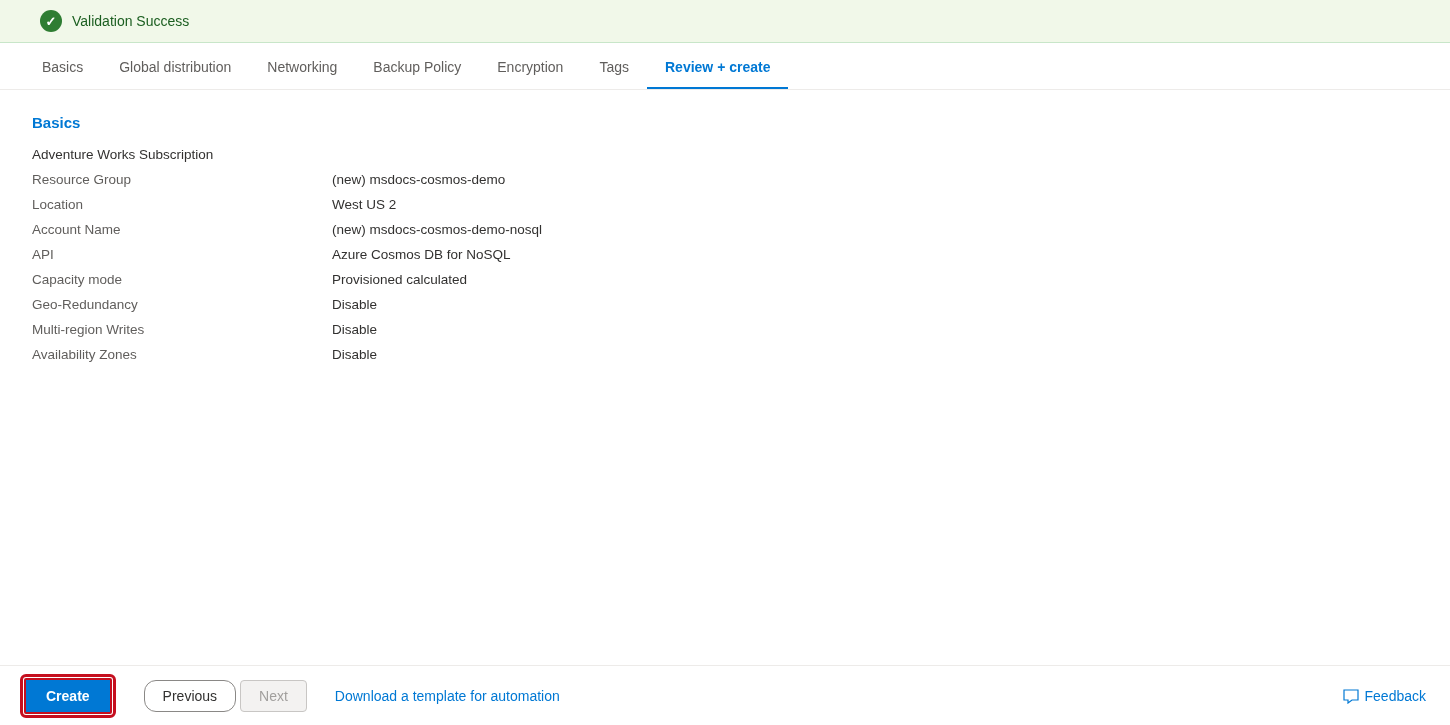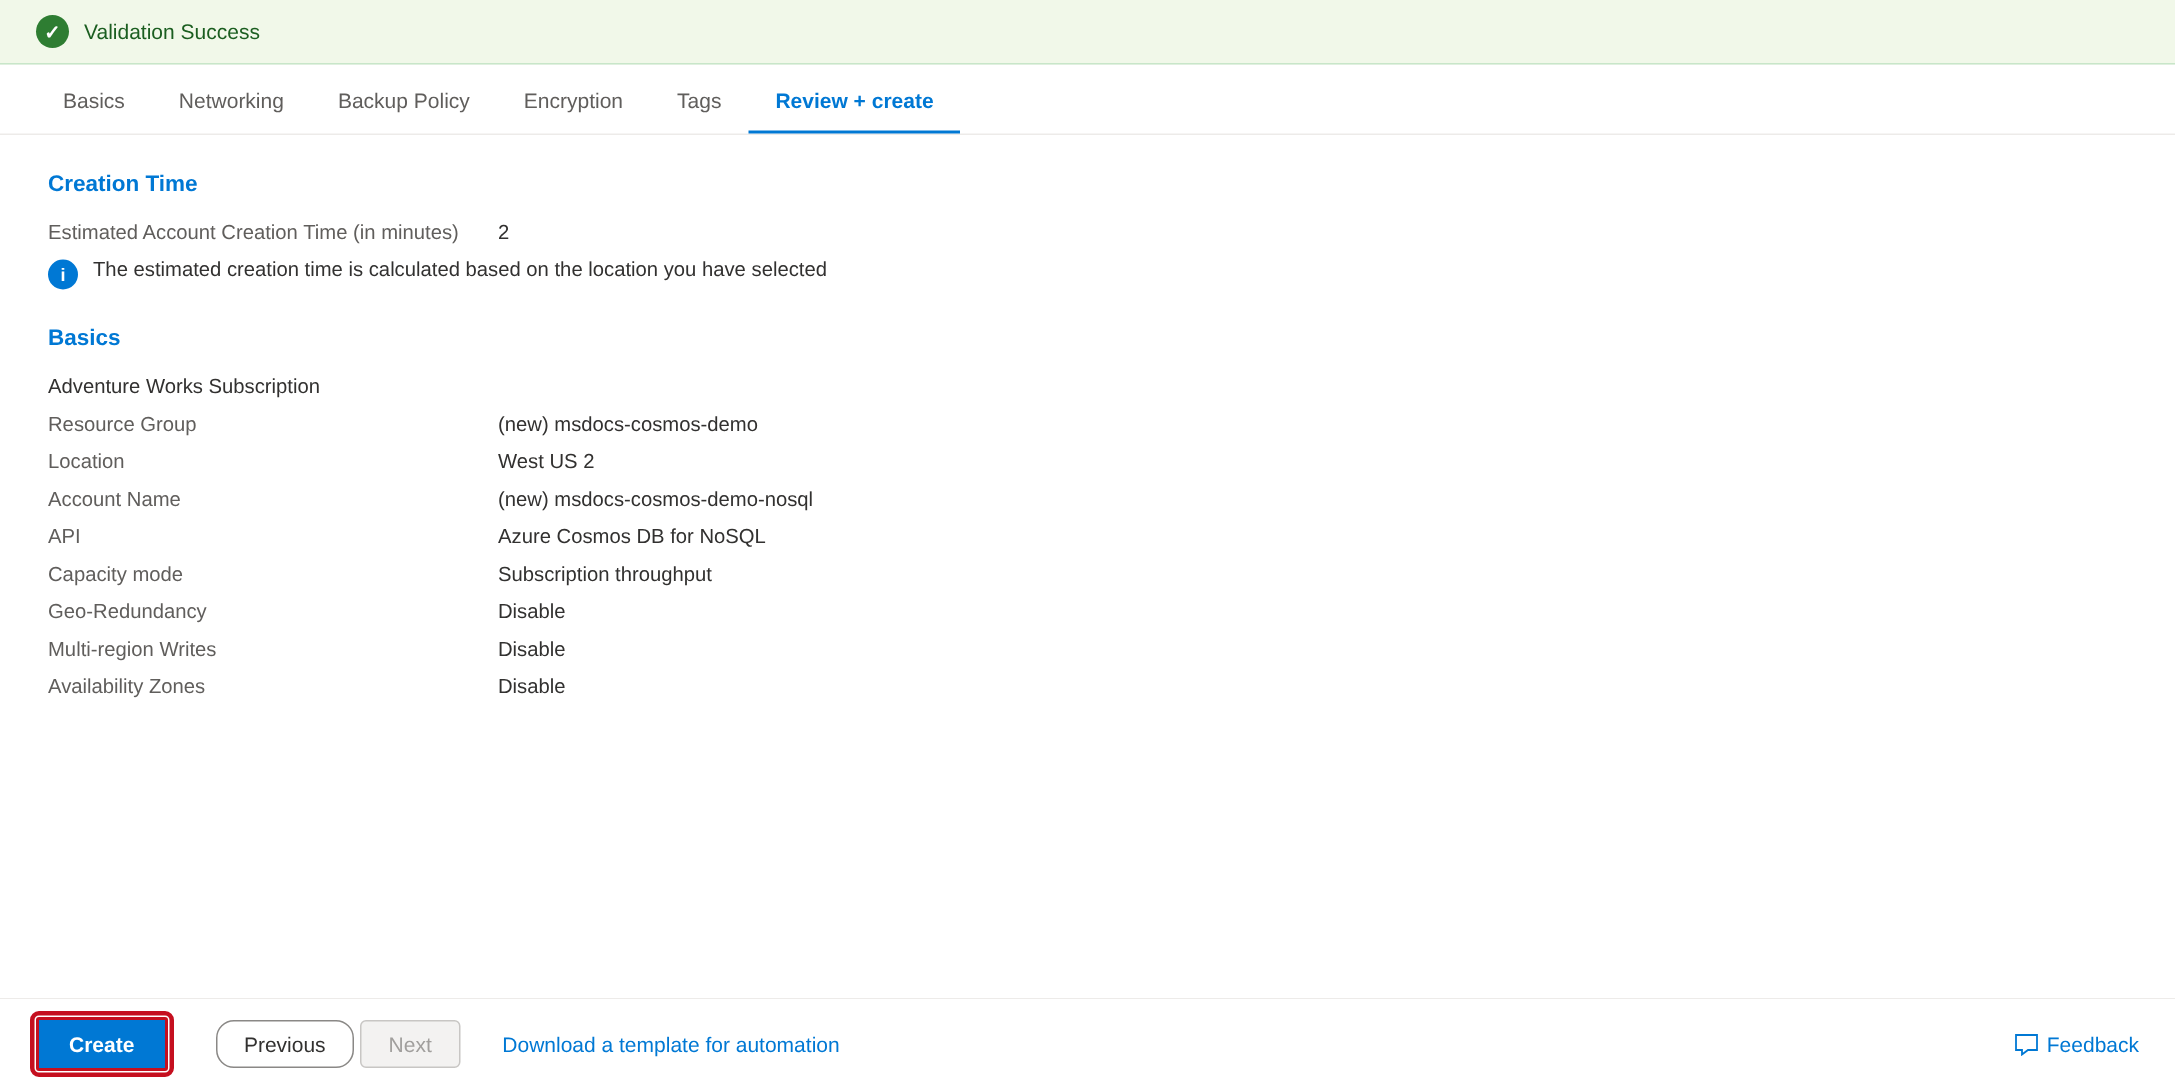--- a/index.html
+++ b/index.html
@@ -9,21 +9,21 @@
       color: #323130;
       background: #fff;
       width: 1450px;
       min-height: 725px;
     }
 
     
     .validation-banner {
       background: #f1f8e9;
       border-bottom: 1px solid #c8e6c9;
-      padding: 10px 24px;
+      padding: 10px 40px;
       display: flex;
       align-items: center;
       gap: 10px;
     }
     .check-circle {
       width: 22px;
       height: 22px;
       border-radius: 50%;
       background: #2e7d32;
       display: flex;
@@ -192,42 +192,30 @@
 </head>
 <body>
 
 <div class="validation-banner">
   <div class="check-circle"></div>
   <span class="validation-text">Validation Success</span>
 </div>
 
 <div class="tab-bar">
   <span class="tab-item">Basics</span>
+  <span class="tab-item">Global distribution</span>
   <span class="tab-item">Networking</span>
   <span class="tab-item">Backup Policy</span>
   <span class="tab-item">Encryption</span>
   <span class="tab-item">Tags</span>
   <span class="tab-item active">Review + create</span>
 </div>
 
 <div class="main-content">
 
-  <div class="section-gap">
-    <div class="section-heading">Creation Time</div>
-
-    <div class="info-row">
-      <span class="info-label">Estimated Account Creation Time (in minutes)</span>
-      <span class="info-value">2</span>
-    </div>
-
-    <div class="info-note">
-      <div class="info-icon">i</div>
-      <span class="info-note-text">The estimated creation time is calculated based on the location you have selected</span>
-    </div>
-  </div>
 
   <div>
     <div class="section-heading">Basics</div>
 
     <div class="info-row">
       <span class="info-value">Adventure Works Subscription</span>
     </div>
     <div class="info-row">
       <span class="info-label">Resource Group</span>
       <span class="info-value">(new) msdocs-cosmos-demo</span>
@@ -239,21 +227,21 @@
     <div class="info-row">
       <span class="info-label">Account Name</span>
       <span class="info-value">(new) msdocs-cosmos-demo-nosql</span>
     </div>
     <div class="info-row">
       <span class="info-label">API</span>
       <span class="info-value">Azure Cosmos DB for NoSQL</span>
     </div>
     <div class="info-row">
       <span class="info-label">Capacity mode</span>
-      <span class="info-value">Subscription throughput</span>
+      <span class="info-value">Provisioned calculated</span>
     </div>
     <div class="info-row">
       <span class="info-label">Geo-Redundancy</span>
       <span class="info-value">Disable</span>
     </div>
     <div class="info-row">
       <span class="info-label">Multi-region Writes</span>
       <span class="info-value">Disable</span>
     </div>
     <div class="info-row">

